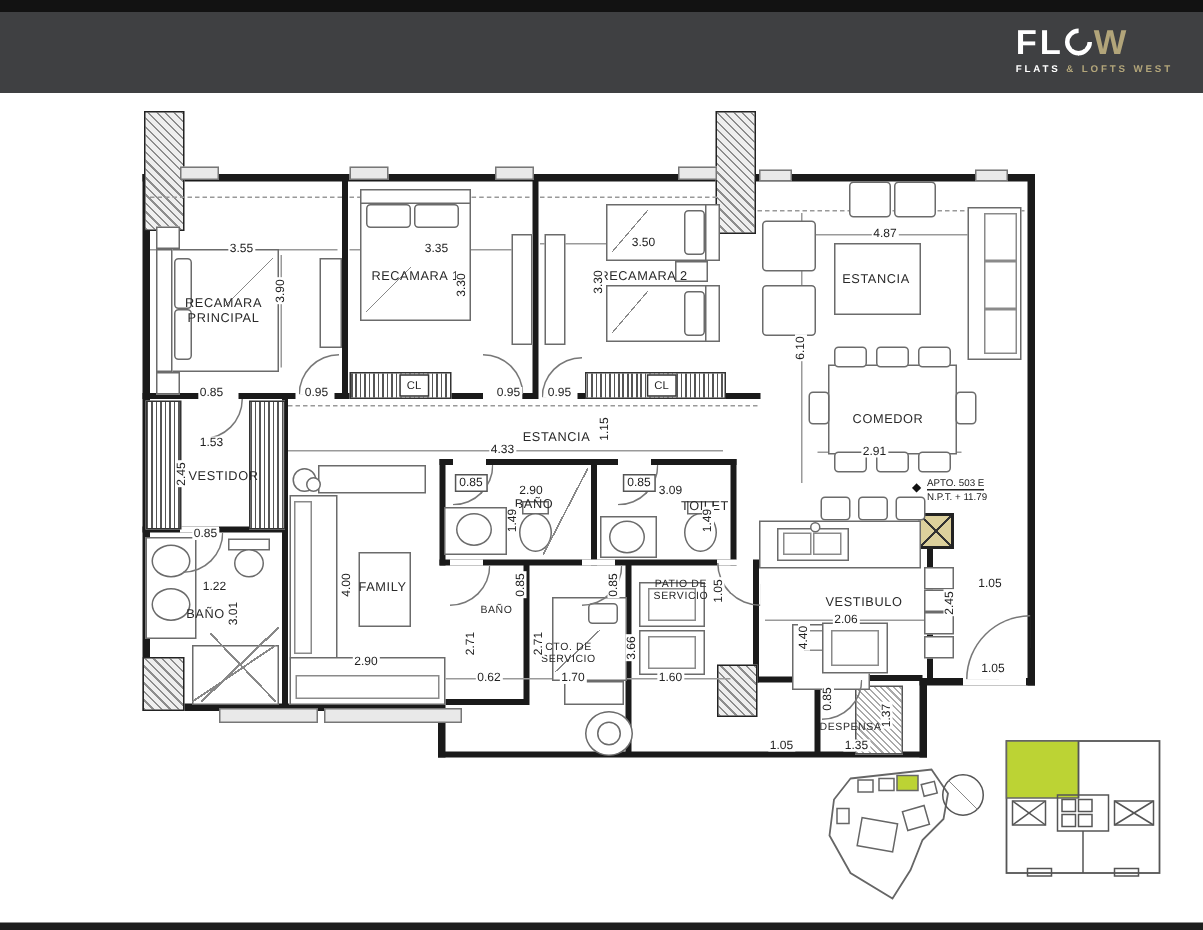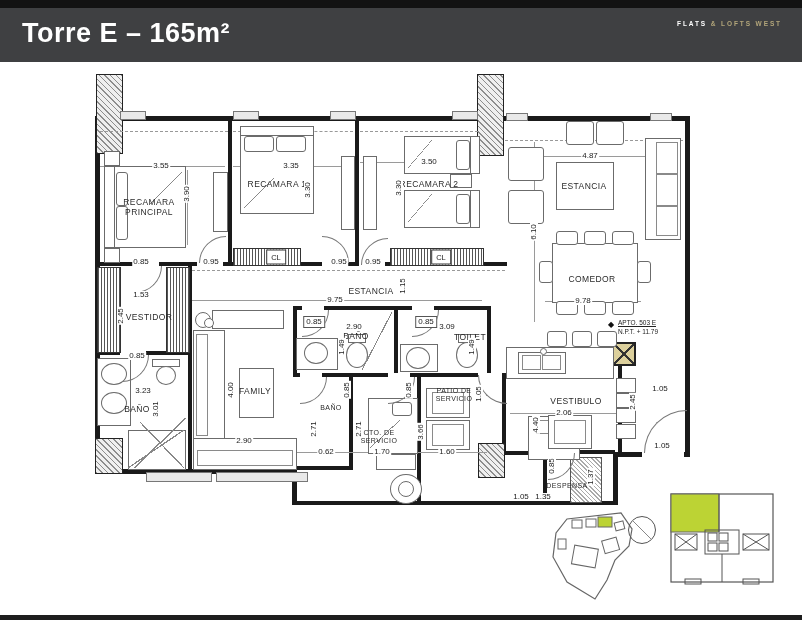--- a/index.html
+++ b/index.html
@@ -53,22 +53,22 @@
   .note{position:absolute;font-size:6.5px;color:#222;line-height:1.3;white-space:nowrap;z-index:6}
   .note .u{border-bottom:1px solid #222}
   .lvl{position:absolute;font-size:8px;color:#111;z-index:6}
   .compass{position:absolute;width:26px;height:26px;border:1px solid #555;border-radius:50%}
 </style>
 </head>
 <body>
 
 <div class="topstrip"></div>
 <div class="header">
-  <div class="title">Torre E – 165m²</div>
   <div class="logo">
+    <div class="logo-word"><span>FL</span><span class="flow-o"></span><span class="gold">W</span></div>
     <div class="logo-tag"><span>FLATS</span> <span class="gold">&amp;</span> <span class="gold">LOFTS WEST</span></div>
   </div>
 </div>
 
 <div>
 
   <div class="wall" style="left:95px;top:116px;width:595px;height:5px"></div>
   <div class="wall" style="left:95px;top:116px;width:5px;height:358px"></div>
   <div class="wall" style="left:95px;top:469px;width:200px;height:5px"></div>
   <div class="wall" style="left:292px;top:469px;width:5px;height:36px"></div>
@@ -299,27 +299,27 @@
   <span class="dim" style="left:141px;top:262px">0.85</span>
   <span class="dim" style="left:211px;top:262px">0.95</span>
   <span class="dim" style="left:291px;top:166px">3.35</span>
   <span class="dim v" style="left:308px;top:190px">3.30</span>
   <span class="dim" style="left:339px;top:262px">0.95</span>
   <span class="dim" style="left:373px;top:262px">0.95</span>
   <span class="dim" style="left:429px;top:162px">3.50</span>
   <span class="dim v" style="left:399px;top:188px">3.30</span>
   <span class="dim" style="left:590px;top:156px">4.87</span>
   <span class="dim v" style="left:534px;top:232px">6.10</span>
-  <span class="dim" style="left:583px;top:301px">9.78</span>
+  <span class="dim" style="left:583px;top:301px">2.91</span>
   <span class="dim" style="left:141px;top:295px">1.53</span>
   <span class="dim v" style="left:121px;top:316px">2.45</span>
   <span class="dim" style="left:137px;top:356px">0.85</span>
-  <span class="dim" style="left:143px;top:391px">3.23</span>
+  <span class="dim" style="left:143px;top:391px">1.22</span>
   <span class="dim v" style="left:156px;top:409px">3.01</span>
-  <span class="dim" style="left:335px;top:300px">9.75</span>
+  <span class="dim" style="left:335px;top:300px">4.33</span>
   <span class="dim v" style="left:403px;top:286px">1.15</span>
   <span class="dim boxed" style="left:314px;top:322px">0.85</span>
   <span class="dim" style="left:354px;top:327px">2.90</span>
   <span class="dim v" style="left:342px;top:347px">1.49</span>
   <span class="dim boxed" style="left:426px;top:322px">0.85</span>
   <span class="dim" style="left:447px;top:327px">3.09</span>
   <span class="dim v" style="left:472px;top:347px">1.49</span>
   <span class="dim v" style="left:479px;top:394px">1.05</span>
   <span class="dim v" style="left:347px;top:390px">0.85</span>
   <span class="dim v" style="left:409px;top:390px">0.85</span>
@@ -331,21 +331,21 @@
   <span class="dim v" style="left:421px;top:432px">3.66</span>
   <span class="dim" style="left:244px;top:441px">2.90</span>
   <span class="dim v" style="left:231px;top:390px">4.00</span>
   <span class="dim" style="left:564px;top:413px">2.06</span>
   <span class="dim v" style="left:536px;top:425px">4.40</span>
   <span class="dim v" style="left:633px;top:402px">2.45</span>
   <span class="dim" style="left:660px;top:389px">1.05</span>
   <span class="dim" style="left:662px;top:446px">1.05</span>
   <span class="dim v" style="left:552px;top:466px">0.85</span>
   <span class="dim v" style="left:591px;top:477px">1.37</span>
-  <span class="dim" style="left:543px;top:497px">1.35</span>
+  <span class="dim" style="left:571px;top:497px">1.35</span>
   <span class="dim" style="left:521px;top:497px">1.05</span>
 </div>
 
 <svg style="position:absolute;left:545px;top:503px" width="104" height="102" viewBox="0 0 104 102">
   <path d="M22,16 L76,10 L87,26 L84,43 L70,57 L62,77 L50,96 L22,79 L8,54 L11,30 Z" fill="none" stroke="#666" stroke-width="1.2"></path>
   <rect x="27" y="17" width="10" height="8" fill="none" stroke="#666"></rect>
   <rect x="41" y="16" width="10" height="8" fill="none" stroke="#666"></rect>
   <rect x="53" y="14" width="14" height="10" fill="#BCD334" stroke="#666"></rect>
   <rect x="70" y="19" width="9" height="8" fill="none" stroke="#666" transform="rotate(-14 74 23)"></rect>
   <rect x="28" y="44" width="24" height="19" fill="none" stroke="#666" transform="rotate(10 40 53)"></rect>

